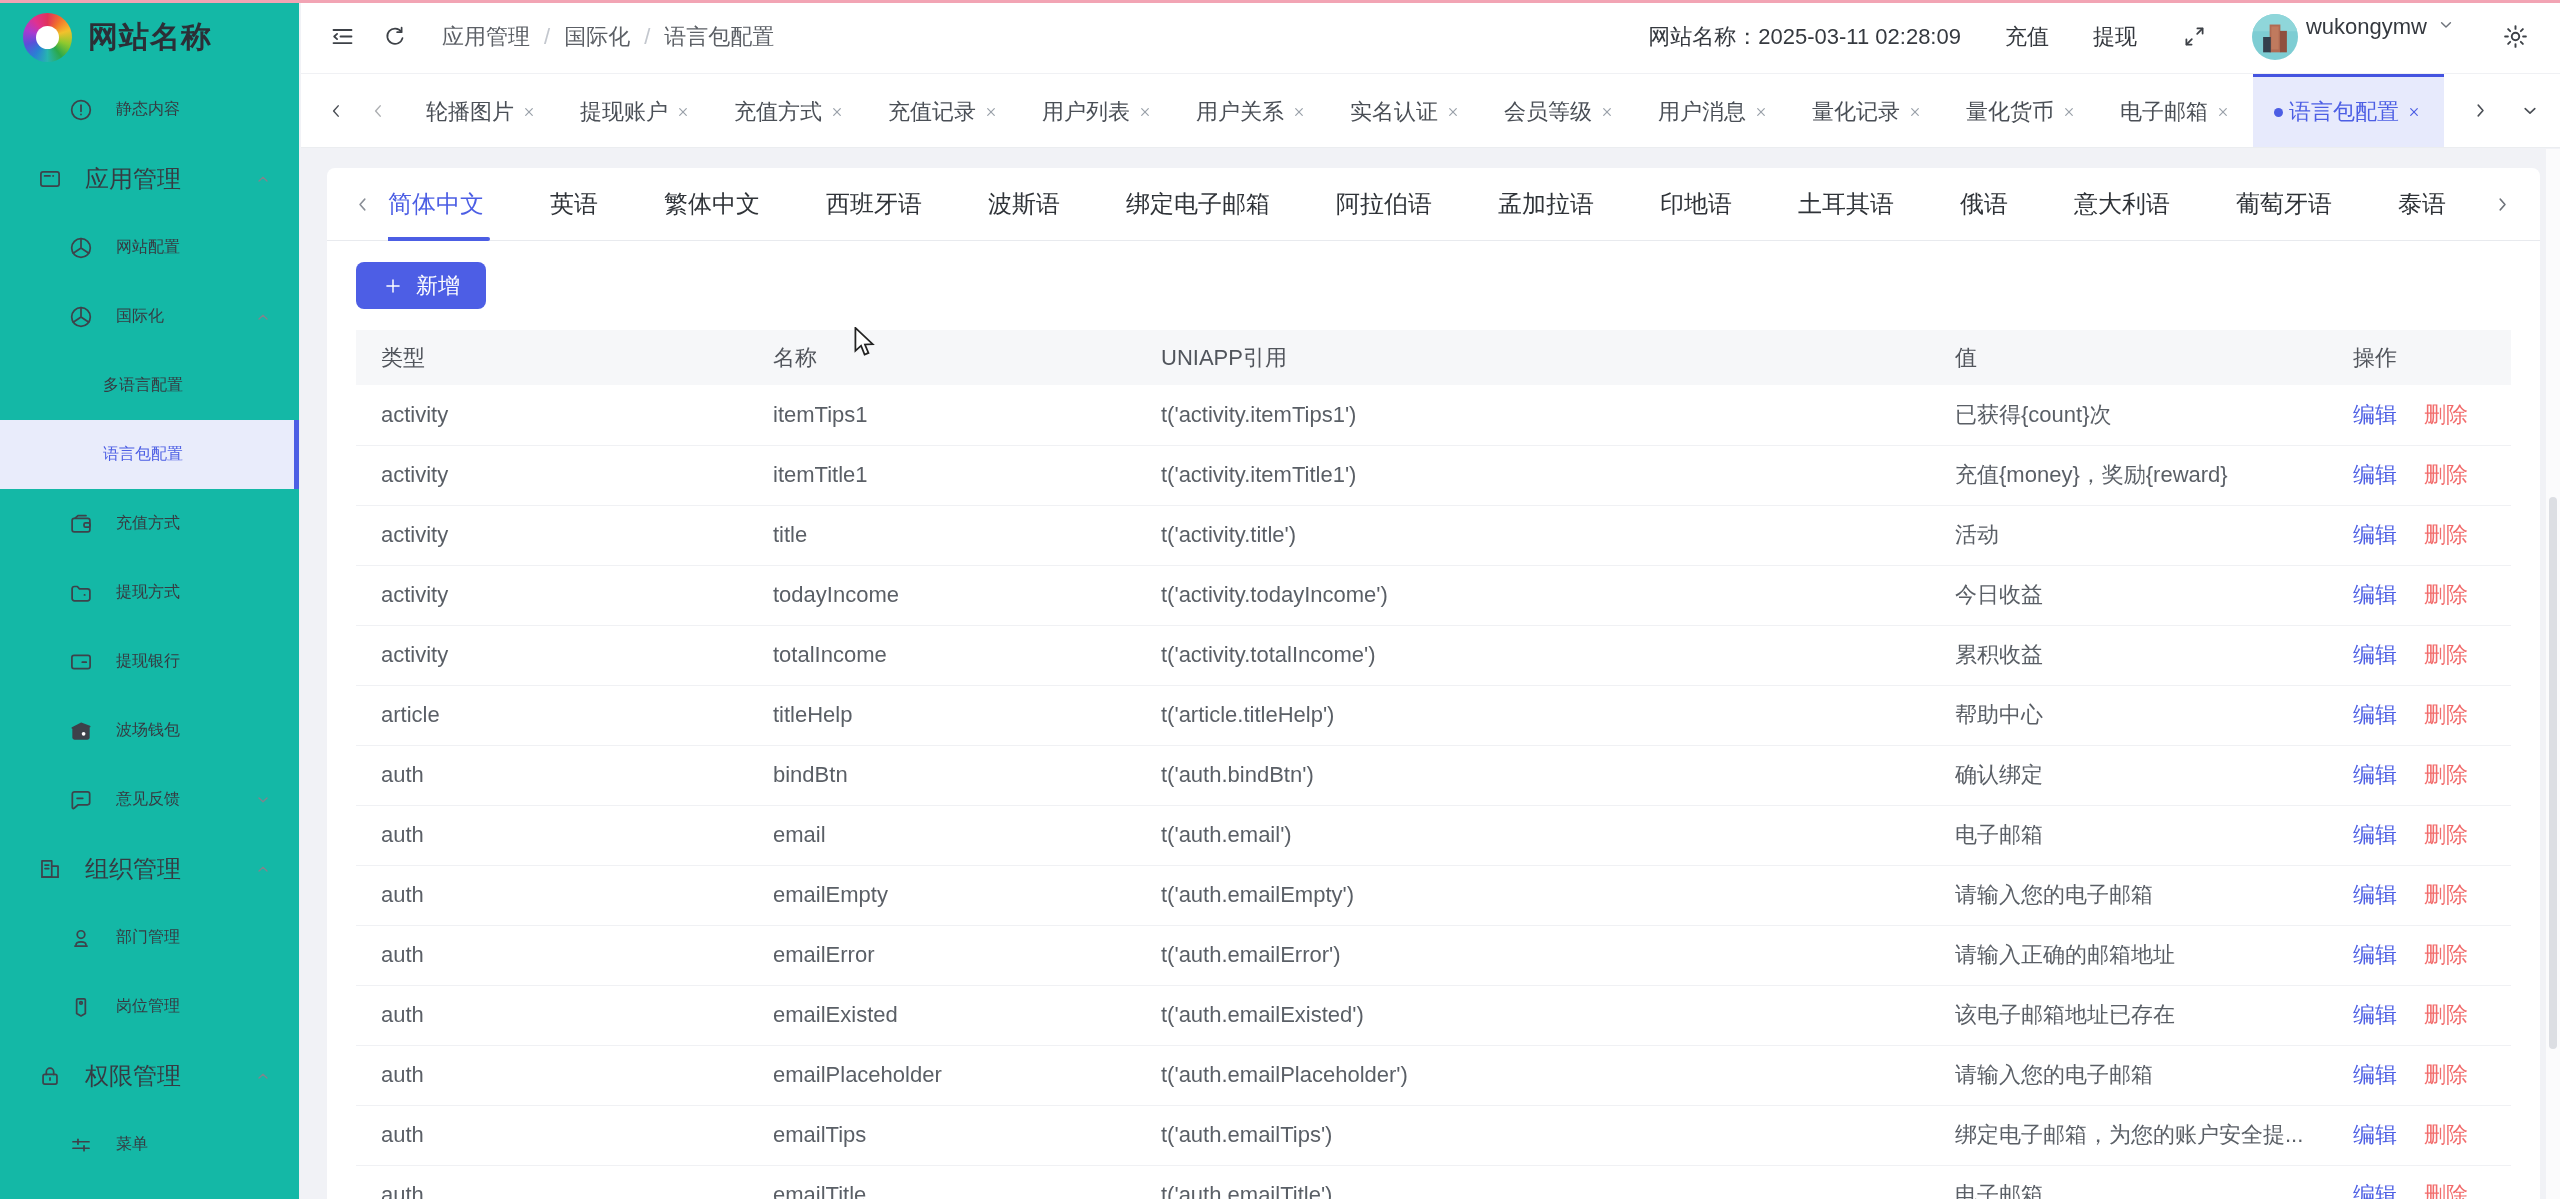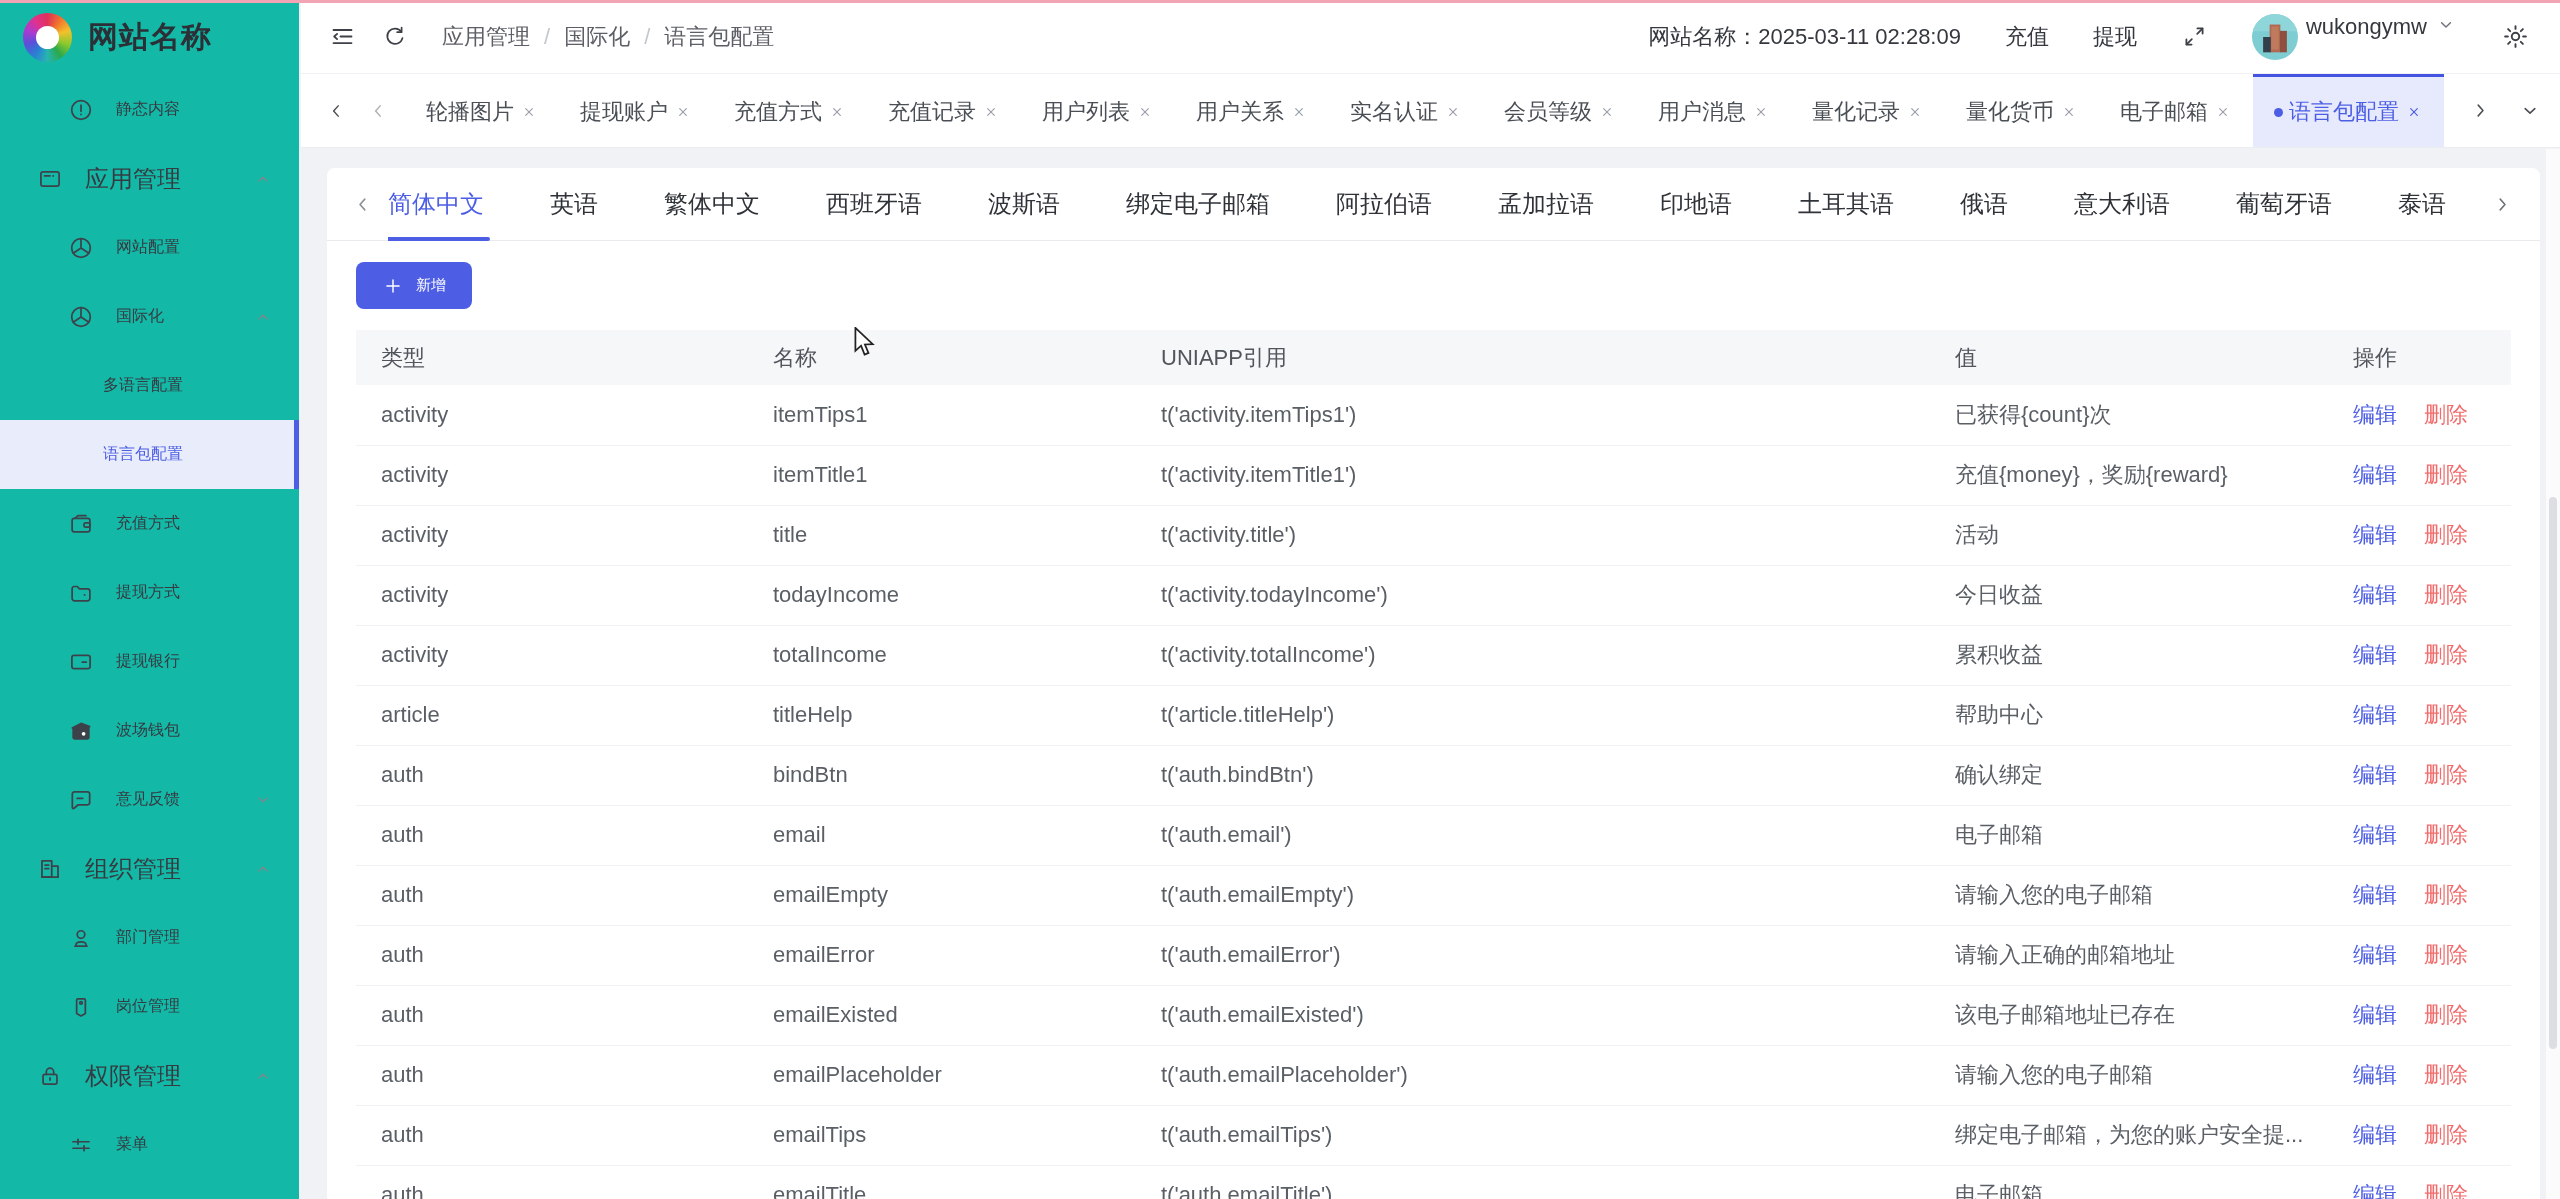--- a/index.html
+++ b/index.html
@@ -65,21 +65,21 @@
   .lang-tabs { display:flex; align-items:center; height:73px; border-bottom:1px solid #e8eaee; padding:0 26px 0 24px; }
   .lang-nav { color:#8a8f97; display:flex; cursor:pointer; margin-right:14px; }
   .lang-nav.right { margin:0 0 0 auto; color:#6e737b; }
   .lang-tab { font-size:24px; color:#2f3338; margin-right:66px; height:73px; display:flex; align-items:center;
     position:relative; cursor:pointer; white-space:nowrap; }
   .lang-tab.active { color:#4c5ee4; }
   .lang-tab.active::after { content:""; position:absolute; left:-6px; right:-6px; bottom:0; height:4px;
     background:#4c5ee4; border-radius:2px; }
 
   .btn-add { margin:21px 5px 0 29px; height:47px; padding:0 26px; background:#4d5ee5; border:none; border-radius:8px;
-    color:#fff; font-size:15px; display:inline-flex; align-items:center; gap:12px; cursor:pointer; }
+    color:#fff; font-size:22px; display:inline-flex; align-items:center; gap:12px; cursor:pointer; }
 
   .table-wrap { margin:21px 29px 0 29px; }
   table { width:100%; border-collapse:collapse; table-layout:fixed; }
   th { height:55px; background:#f6f7f9; text-align:left; font-size:22px; font-weight:400; color:#51555c;
     padding-left:25px; white-space:nowrap; }
   td { height:60px; font-size:22px; color:#5a5f66; border-bottom:1px solid #f0f1f4; padding-left:25px;
     white-space:nowrap; overflow:hidden; }
   .link { cursor:pointer; }
   .link.edit { color:#4c5ee4; margin-right:27px; }
   .link.del  { color:#f26c6c; }

